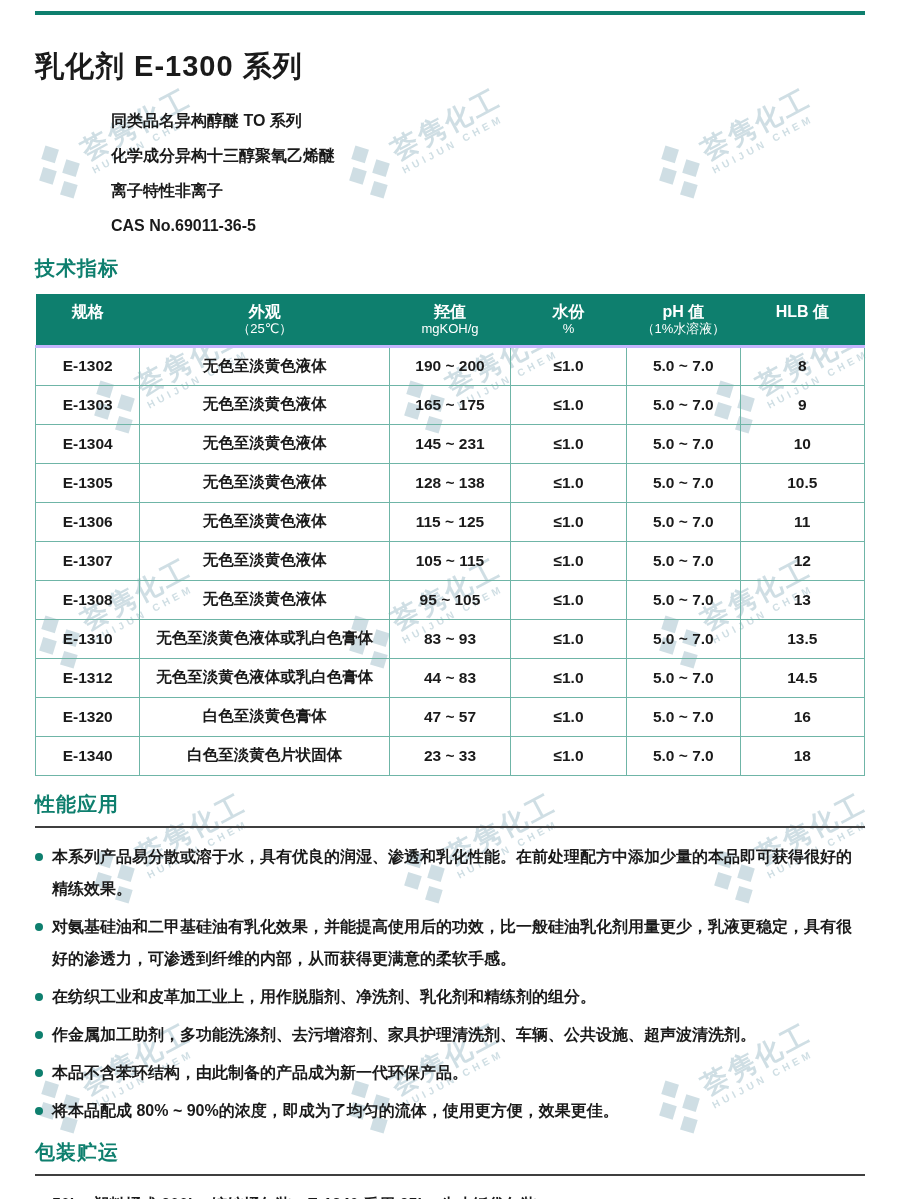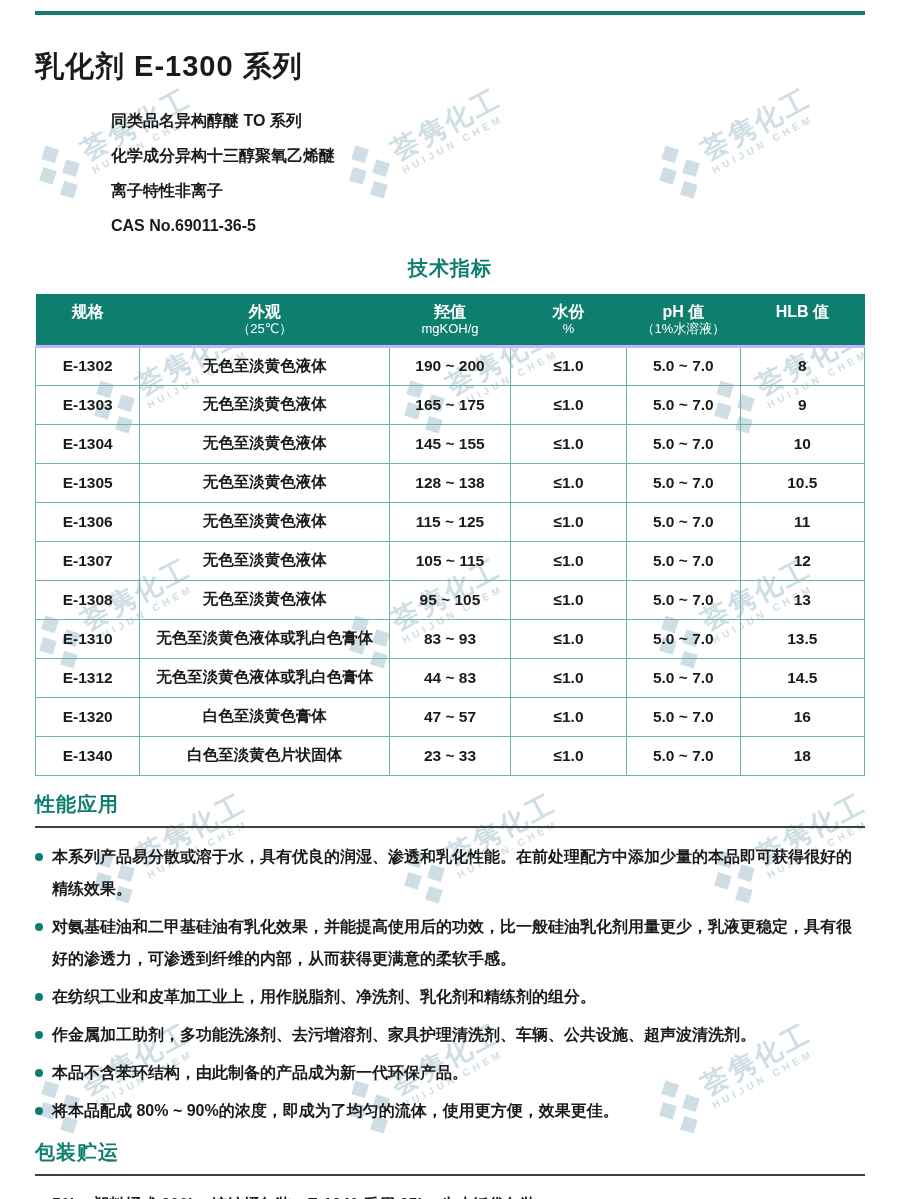--- a/index.html
+++ b/index.html
@@ -34,21 +34,21 @@
   .doc-title{margin-top:32px;font-size:29px;font-weight:700;letter-spacing:1px;}
   
   .info-list{margin-top:22px;}
   .info-row{display:flex;height:24px;margin-bottom:11px;align-items:center;}
   .info-label{width:140px;font-size:16px;font-weight:700;text-align:right;}
   .info-value{font-size:16px;font-weight:700;}
   
   .section-title{font-size:20px;font-weight:700;color:var(--accent);letter-spacing:1px;}
   .section-rule{border:none;border-top:2px solid var(--rule);margin-top:8px;}
   
-  .tech-title{margin-top:17px;text-align:center;}
+  .tech-title{margin-top:17px;}
   table.spec{width:100%;border-collapse:collapse;margin-top:12px;table-layout:fixed;}
   table.spec col:nth-child(1){width:12.6%;}
   table.spec col:nth-child(2){width:30.1%;}
   table.spec col:nth-child(3){width:14.6%;}
   table.spec col:nth-child(4){width:14.0%;}
   table.spec col:nth-child(5){width:13.7%;}
   table.spec col:nth-child(6){width:15.0%;}
   table.spec thead th{
     background:var(--accent);color:#fff;height:52px;vertical-align:middle;
     border:none;border-bottom:3px solid #c4b5fd;padding:2px 0;
@@ -334,21 +334,21 @@
           <td>E-1303</td>
           <td>无色至淡黄色液体</td>
           <td>165 ~ 175</td>
           <td>≤1.0</td>
           <td>5.0 ~ 7.0</td>
           <td>9</td>
         </tr>
         <tr>
           <td>E-1304</td>
           <td>无色至淡黄色液体</td>
-          <td>145 ~ 155</td>
+          <td>145 ~ 231</td>
           <td>≤1.0</td>
           <td>5.0 ~ 7.0</td>
           <td>10</td>
         </tr>
         <tr>
           <td>E-1305</td>
           <td>无色至淡黄色液体</td>
           <td>128 ~ 138</td>
           <td>≤1.0</td>
           <td>5.0 ~ 7.0</td>

